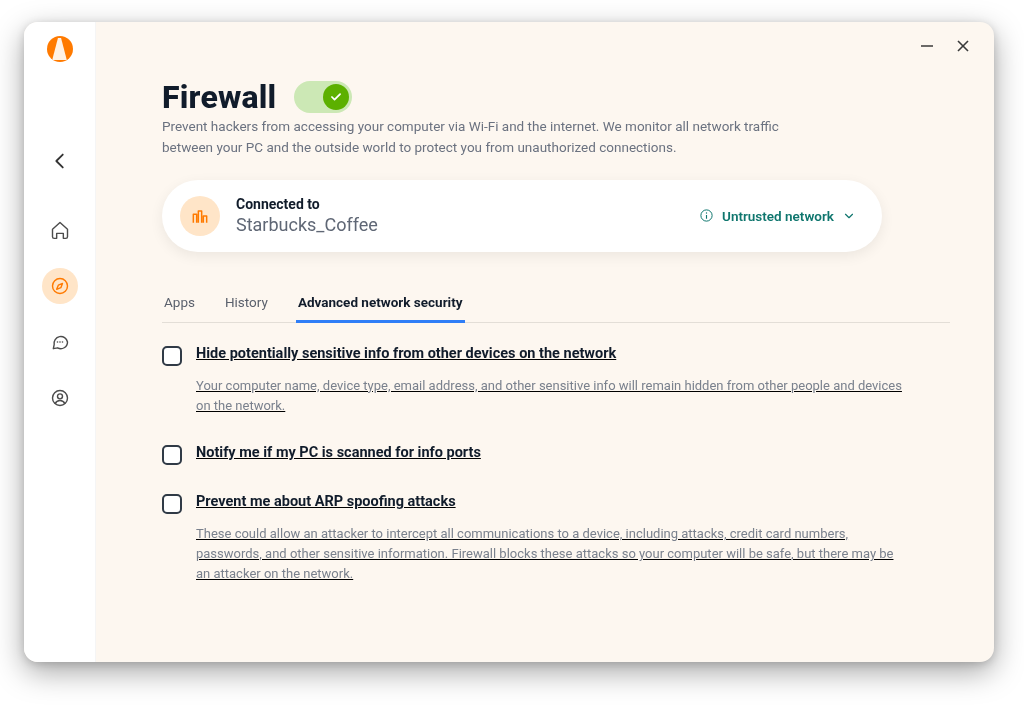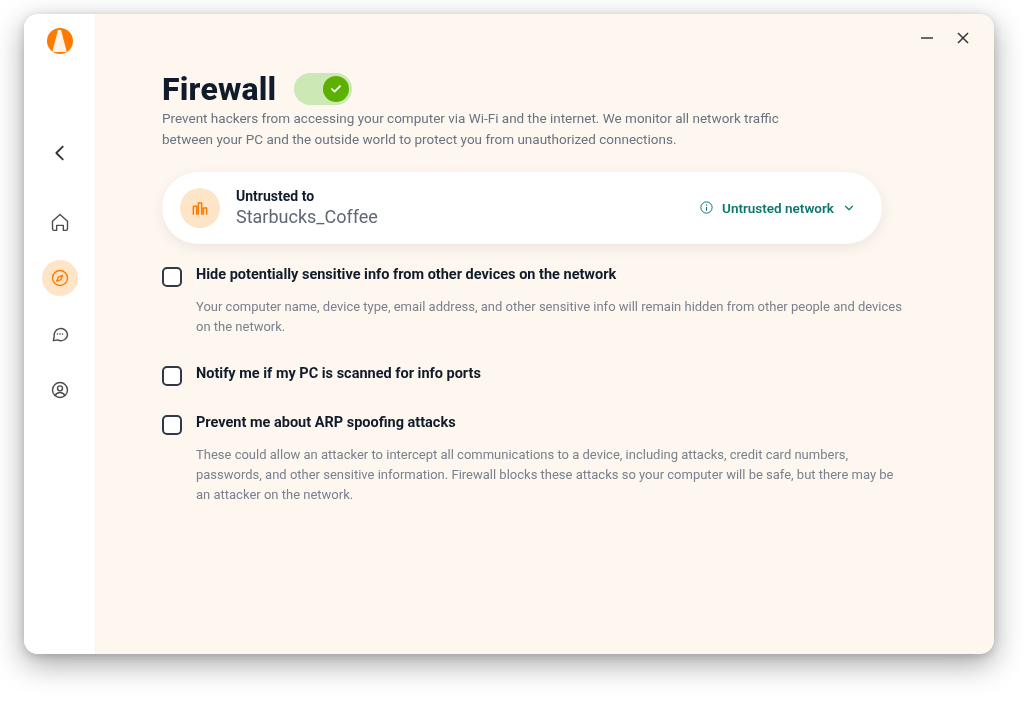--- a/index.html
+++ b/index.html
@@ -1,17 +1,17 @@
 <!DOCTYPE html>
 <html><head>
 <meta charset="utf-8">
 <style>
 * { margin:0; padding:0; box-sizing:border-box; font-family:-apple-system,BlinkMacSystemFont,"Segoe UI",Roboto,Helvetica,Arial,sans-serif; }
 body { background:#fff; width:1024px; height:712px; position:relative; }
-.app-window { position:absolute; top:14px; left:24px; width:970px; height:640px; background:#fdf7f0; border-radius:14px; box-shadow:0 10px 30px rgba(0,0,0,.35),0 2px 8px rgba(0,0,0,.15); overflow:hidden; display:flex; }
+.app-window { position:absolute; top:22px; left:24px; width:970px; height:640px; background:#fdf7f0; border-radius:14px; box-shadow:0 10px 30px rgba(0,0,0,.35),0 2px 8px rgba(0,0,0,.15); overflow:hidden; display:flex; }
 .titlebar { position:absolute; top:0; right:0; height:48px; display:flex; align-items:center; gap:22px; padding-right:24px; }
 .icon-btn { cursor:pointer; color:#3a3a3a; display:flex; align-items:center; justify-content:center; }
 .sidebar { width:72px; height:100%; background:#fff; border-right:1px solid rgba(0,0,0,.04); display:flex; flex-direction:column; align-items:center; padding-top:14px; gap:24px; }
 .logo { width:26px; height:26px; border-radius:50%; background:#ff7a00; position:relative; overflow:hidden; }
 .logo::before { content:""; position:absolute; inset:0; background:#fff; clip-path:polygon(50% 8%, 56% 8%, 78% 92%, 22% 92%, 44% 8%); opacity:.9; }
 .nav-spacer { height:36px; }
 .back-btn { width:30px; height:30px; display:flex; align-items:center; justify-content:center; color:#333; cursor:pointer; }
 .nav-icons { display:flex; flex-direction:column; align-items:center; gap:20px; margin-top:12px; }
 .nav-item { width:36px; height:36px; border-radius:50%; display:flex; align-items:center; justify-content:center; color:#4c4c4c; cursor:pointer; }
 .nav-item.active { background:#ffe5c8; color:#ff7a00; }
@@ -24,21 +24,21 @@
 .conn-card { margin-top:22px; background:#fff; border-radius:36px; box-shadow:0 4px 14px rgba(0,0,0,.07); padding:16px 26px 16px 18px; display:flex; align-items:center; max-width:720px; }
 .conn-icon { width:40px; height:40px; border-radius:50%; background:#ffe5c8; display:flex; align-items:center; justify-content:center; color:#ff7a00; margin-right:16px; }
 .conn-text { flex:1; }
 .conn-label { font-size:14px; font-weight:700; color:#111c2b; }
 .conn-value { font-size:18px; color:#5f6775; margin-top:2px; }
 .conn-right { display:flex; align-items:center; gap:8px; color:#0f766e; cursor:pointer; }
 .conn-right-text { font-size:13.5px; font-weight:600; }
 .tabs { margin-top:34px; border-bottom:1px solid #e3ded7; display:flex; gap:26px; }
 .tab { font-size:13.5px; color:#5b616d; padding:8px 2px 10px; cursor:pointer; border-bottom:3px solid transparent; margin-bottom:-1px; }
 .tab.active { color:#111c2b; font-weight:700; border-bottom-color:#2f7ef7; }
-.settings { margin-top:22px; display:flex; flex-direction:column; gap:28px; max-width:740px; }
+.settings { margin-top:22px; display:flex; flex-direction:column; gap:28px; max-width:740px;text-decoration:underline; }
 .setting { display:flex; gap:14px; }
 .checkbox { width:20px; height:20px; border:2px solid #303a46; border-radius:5px; flex-shrink:0; margin-top:1px; cursor:pointer; background:#fff; }
 .setting-body { flex:1; }
 .setting-title { font-size:14.5px; font-weight:700; color:#111c2b; }
 .setting-desc { font-size:13px; color:#7a818d; line-height:1.55; margin-top:14px; }
 svg { display:block; }
 </style>
 </head>
 <body>
 
@@ -109,40 +109,45 @@
     </div>
     <p class="page-desc">Prevent hackers from accessing your computer via Wi-Fi and the internet. We monitor all network traffic between your PC and the outside world to protect you from unauthorized connections.</p>
 
     <div class="conn-card">
       <div class="conn-icon">
         <svg width="20" height="20" viewBox="0 0 24 24" fill="none">
             <path d="M4 20V10h4v10M10 20V6h4v14M16 20V12h4v8" stroke="currentColor" stroke-width="1.8" stroke-linejoin="round"></path>
           </svg>
       </div>
       <div class="conn-text">
-        <div class="conn-label">Untrusted to</div>
+        <div class="conn-label">Connected to</div>
         <div class="conn-value">Starbucks_Coffee</div>
       </div>
       <div class="conn-right">
         <span>
           <svg width="15" height="15" viewBox="0 0 24 24" fill="none">
               <circle cx="12" cy="12" r="9" stroke="currentColor" stroke-width="1.6"></circle>
               <line x1="12" y1="11" x2="12" y2="17" stroke="currentColor" stroke-width="1.8"></line>
               <circle cx="12" cy="8" r="1.1" fill="currentColor"></circle>
             </svg>
         </span>
         <span class="conn-right-text">Untrusted network</span>
         <span>
           <svg width="14" height="14" viewBox="0 0 24 24" fill="none">
               <path d="M6 9l6 6 6-6" stroke="currentColor" stroke-width="2" stroke-linecap="round" stroke-linejoin="round"></path>
             </svg>
         </span>
       </div>
     </div>
 
+    <div class="tabs">
+      <div class="tab">Apps</div>
+      <div class="tab">History</div>
+      <div class="tab active">Advanced network security</div>
+    </div>
 
     <div class="settings">
       <div class="setting">
         <div class="checkbox"></div>
         <div class="setting-body">
           <div class="setting-title">Hide potentially sensitive info from other devices on the network</div>
           <div class="setting-desc">Your computer name, device type, email address, and other sensitive info will remain hidden from other people and devices on the network.</div>
         </div>
       </div>
       <div class="setting">

